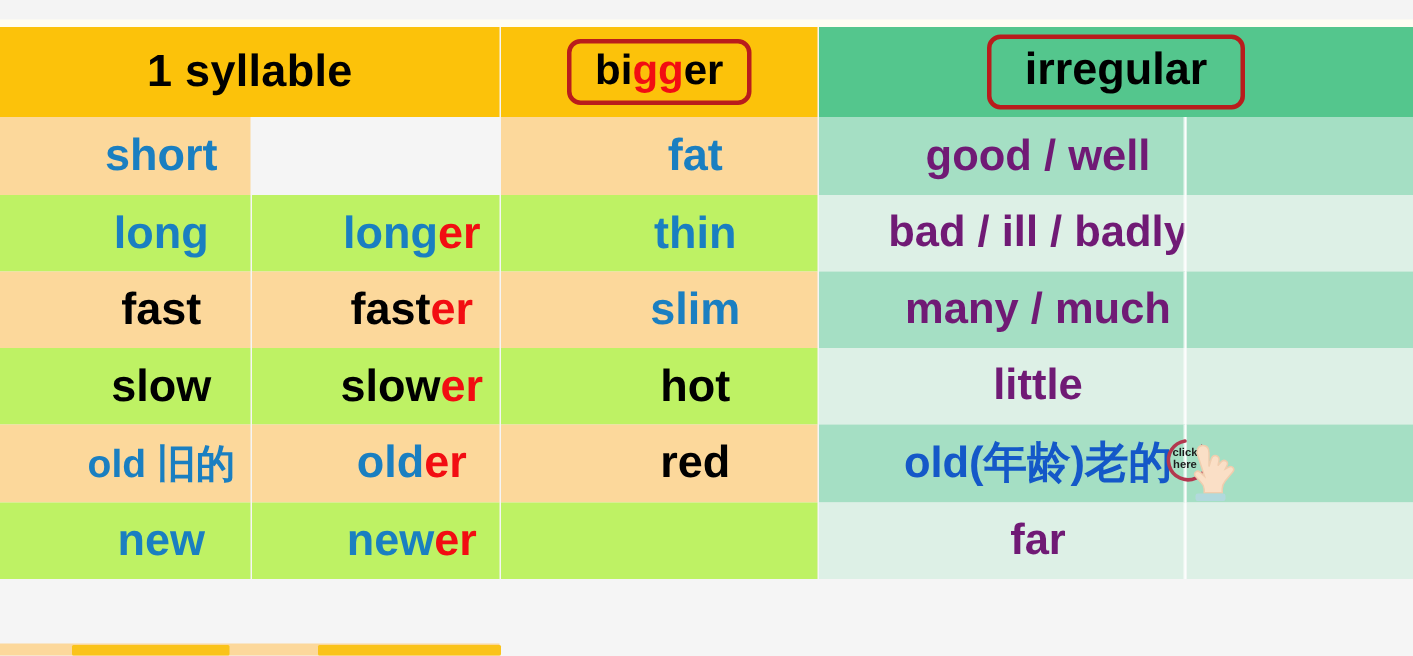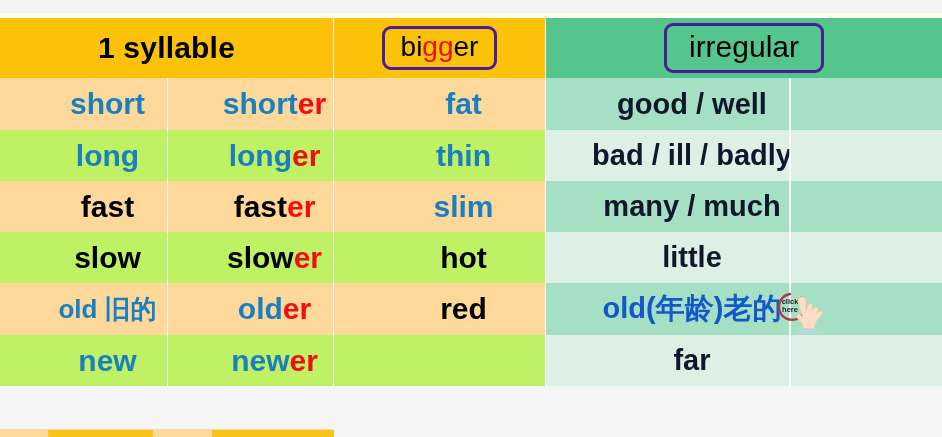--- a/index.html
+++ b/index.html
@@ -70,27 +70,27 @@
     left: 546px; width: 396px;
     background: #54c68d;
   }
   .hdr-title {
     font-size: 30px;
     font-weight: bold;
     color: #000;
     letter-spacing: 0.2px;
   }
   .boxed {
-    border: 3px solid #4c1d95;
+    border: 3px solid #b91c1c;
     border-radius: 9px;
     padding: 3px 16px 5px 16px;
     line-height: 1.05;
     display: inline-block;
     font-size: 28px;
-    font-weight: normal;
+    font-weight: bold;
     white-space: nowrap;
   }
   .boxed.green {
     padding: 5px 22px 7px 22px;
     font-size: 30px;
   }
 
   
   .row {
     position: absolute;
@@ -127,21 +127,21 @@
     white-space: nowrap;
   }
   .blue { color: #1a7fc1; }
   .black { color: #000; }
   .red { color: #f20d12; }
   .word-cn { font-size: 26px; }
 
   .irr {
     font-size: 29px;
     font-weight: bold;
-    color: #0f172a;
+    color: #701a75;
     white-space: nowrap;
   }
   .irr.blue { color: #1458c8; }
 
   
   .vsep {
     position: absolute;
     top: 0;
     width: 2px;
     height: 100%;
@@ -211,23 +211,20 @@
       </div>
       <div class="hdr-cell hdr-irregular">
         <span class="boxed green">irregular</span>
       </div>
     </div>
 
     <div class="row" style="top:60px;height:52px;">
       <div class="cell c1 bg-o-dark">
         <span class="word blue">short</span>
       </div>
-      <div class="cell c2 bg-o-dark">
-        <span class="word"><span class="blue">short</span><span class="red">er</span></span>
-      </div>
       <div class="cell c3 bg-o-dark">
         <span class="word blue">fat</span>
       </div>
       <div class="cell c4 bg-g-dark">
         <span class="irr black">good / well</span>
       </div>
       <div class="cell c5 bg-g-dark"></div>
       <div class="vsep" style="left:789px;"></div>
     </div>
 

